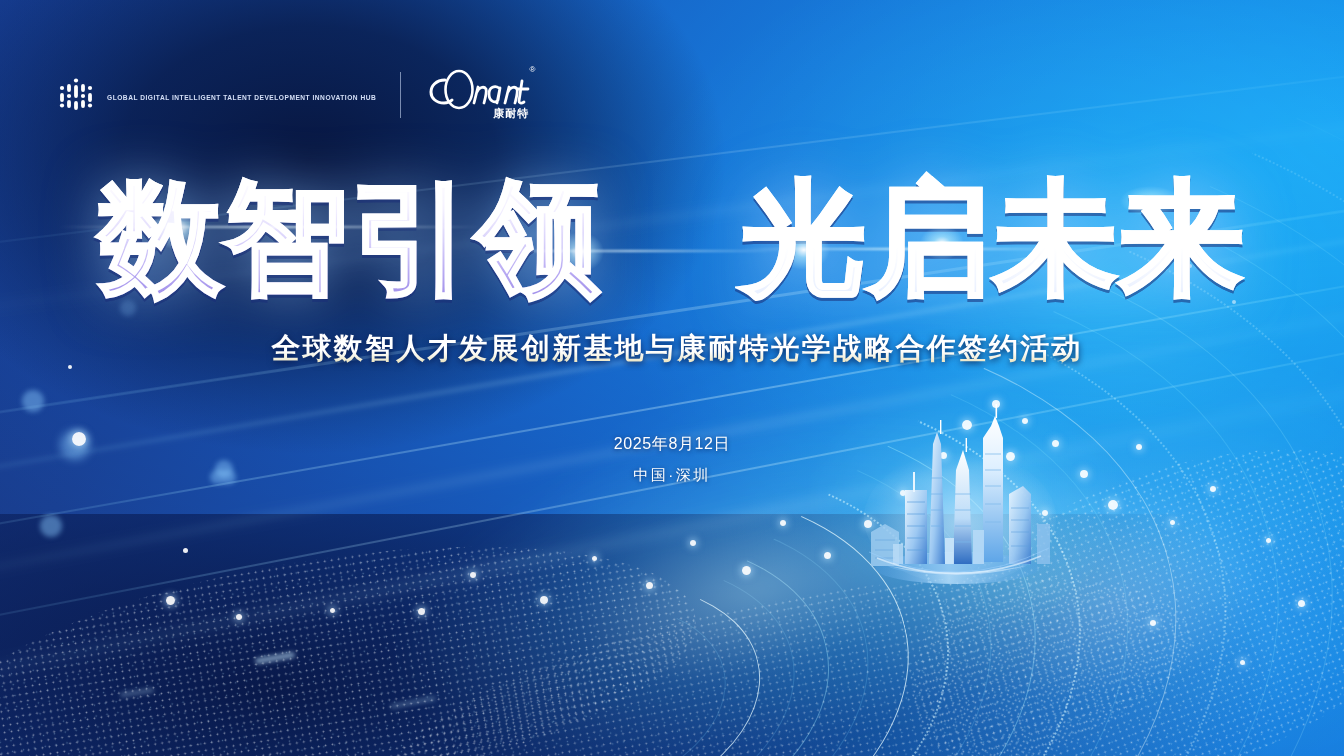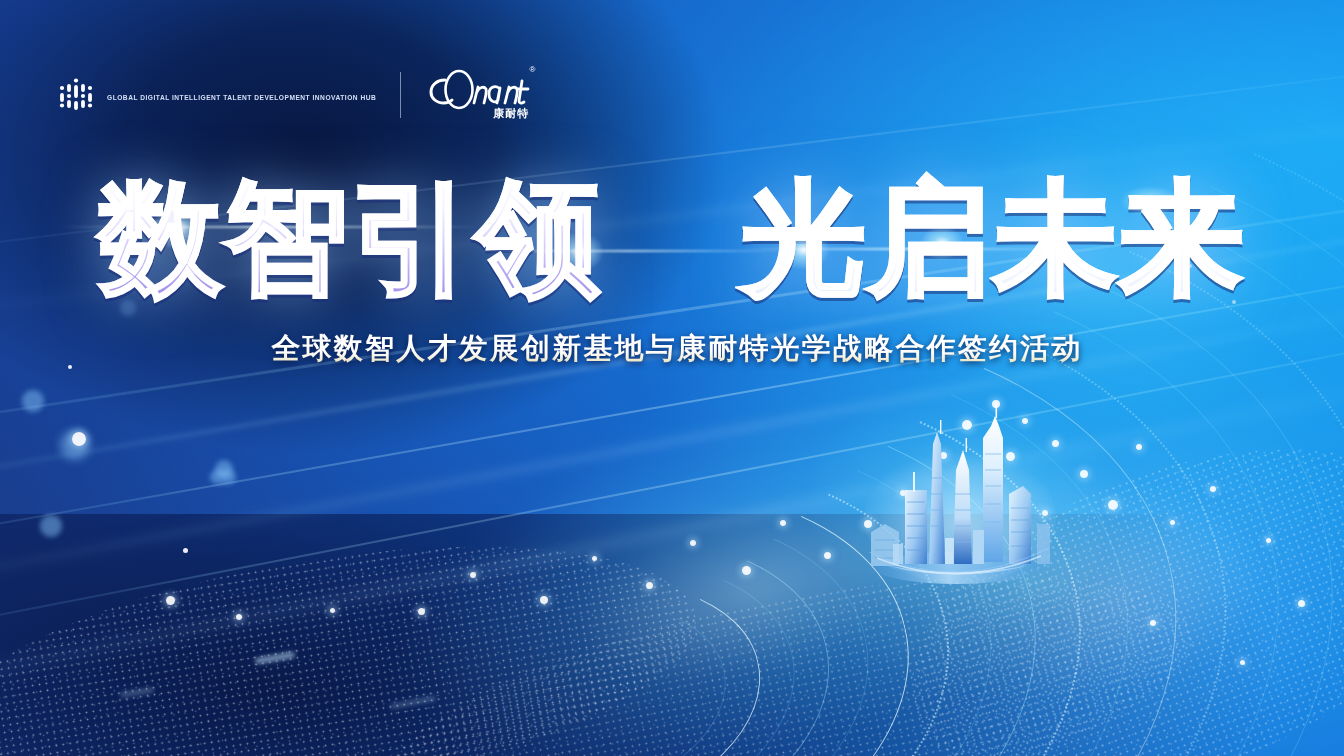--- a/index.html
+++ b/index.html
@@ -410,14 +410,18 @@
   <div class="flare-dot" style="left:150px; top:206px; width:56px; height:44px;"></div>
   <div class="flare" style="left:480px; top:250px; width:300px; opacity:.8;"></div>
   <div class="flare-dot" style="left:556px; top:232px; width:48px; height:40px;"></div>
   <div class="flare" style="left:740px; top:248px; width:330px; opacity:.85;"></div>
   <div class="flare-dot" style="left:778px; top:230px; width:52px; height:40px;"></div>
   <div class="flare-dot" style="left:920px; top:226px; width:44px; height:34px;"></div>
   <div class="flare-dot" style="left:1120px;top:186px; width:60px; height:30px; opacity:.8;"></div>
 
   <div class="subtitle">全球数智人才发展创新基地与康耐特光学战略合作签约活动</div>
 
+  <div class="meta">
+    <div class="date">2025年8月12日</div>
+    <div class="place">中国·深圳</div>
+  </div>
 
 </div>
 
 </body></html>

